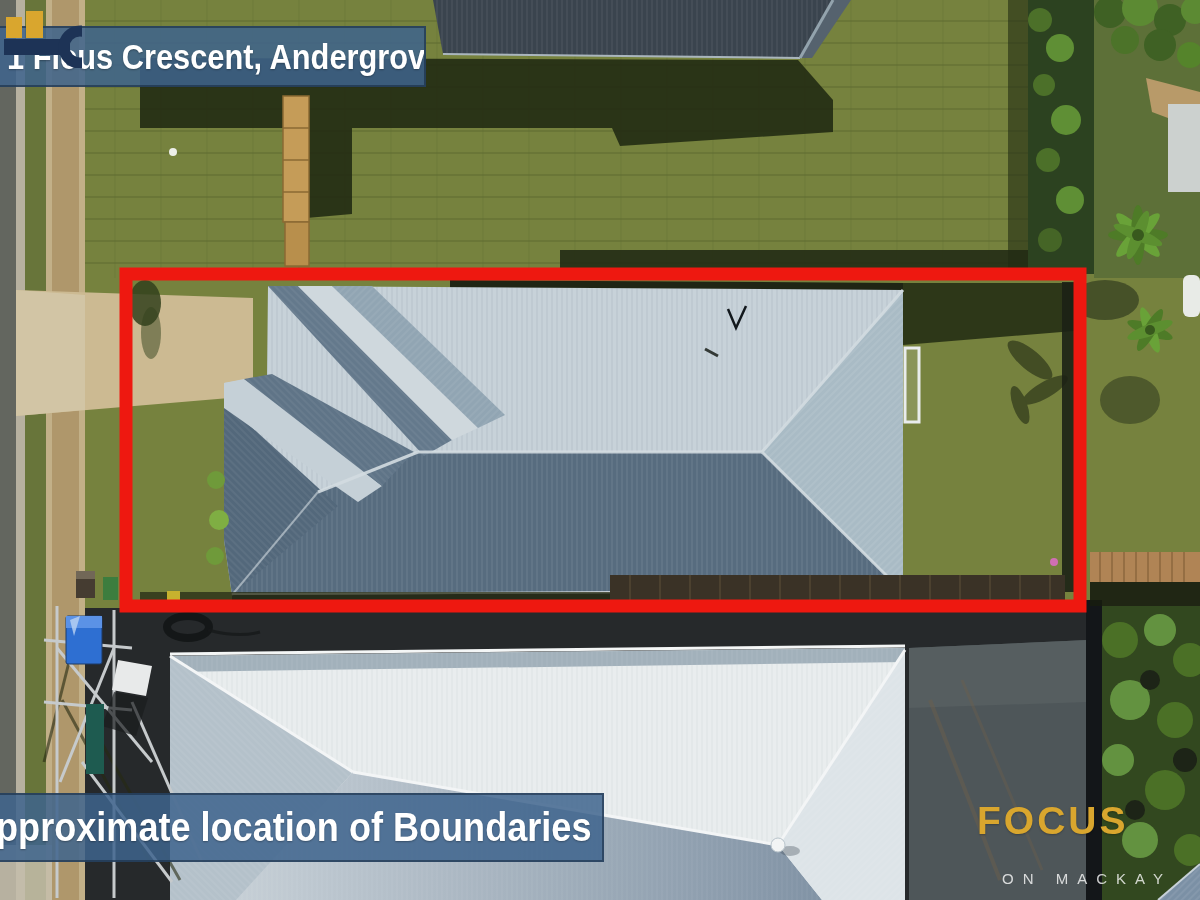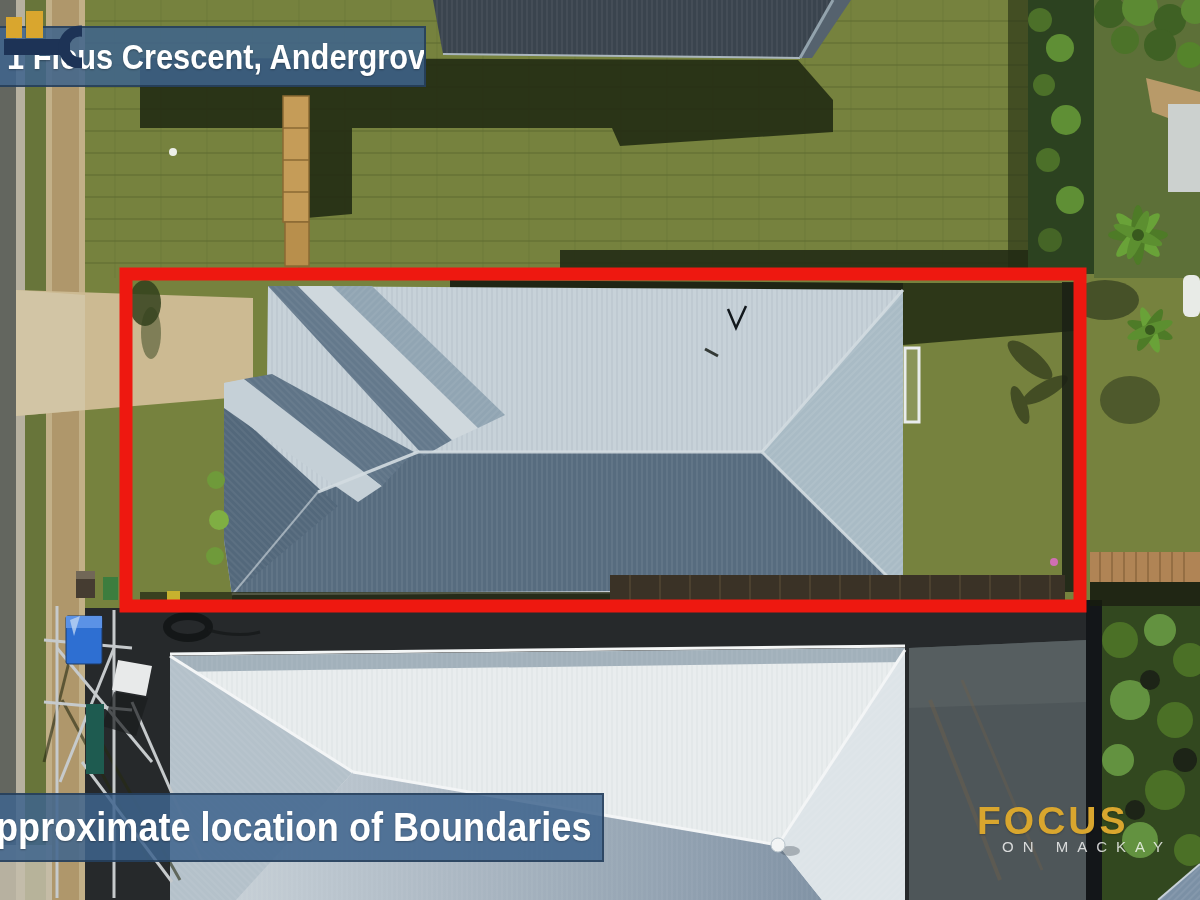--- a/index.html
+++ b/index.html
@@ -25,21 +25,21 @@
   .banner-top span{padding-left:8px;}
   .banner-bottom span{margin-left:-30px;}
   .watermark{position:absolute;left:0;top:0;width:1200px;height:730px;pointer-events:none;margin-top:6px;}
   .wm-name{
     position:absolute;left:977px;top:793px;
     font-size:39px;font-weight:bold;letter-spacing:3px;
     color:var(--logo-gold,#d9a62e);
     text-shadow:0 1px 2px rgba(0,0,0,.25);
   }
   .wm-tagline{
-    position:absolute;left:1002px;top:832px;
+    position:absolute;left:1002px;top:864px;
     font-size:15px;letter-spacing:9px;
     color:rgba(255,255,255,.78);
   }
   .wm-icon{position:absolute;left:1118px;top:780px;}
 </style>
 </head>
 <body>
 
 <div id="stage">
 

